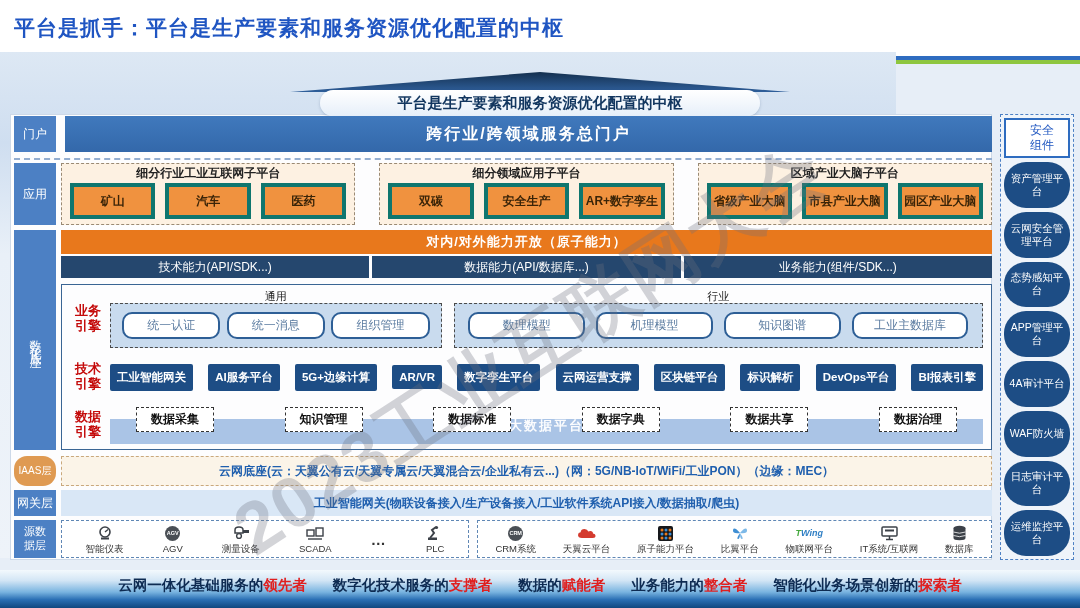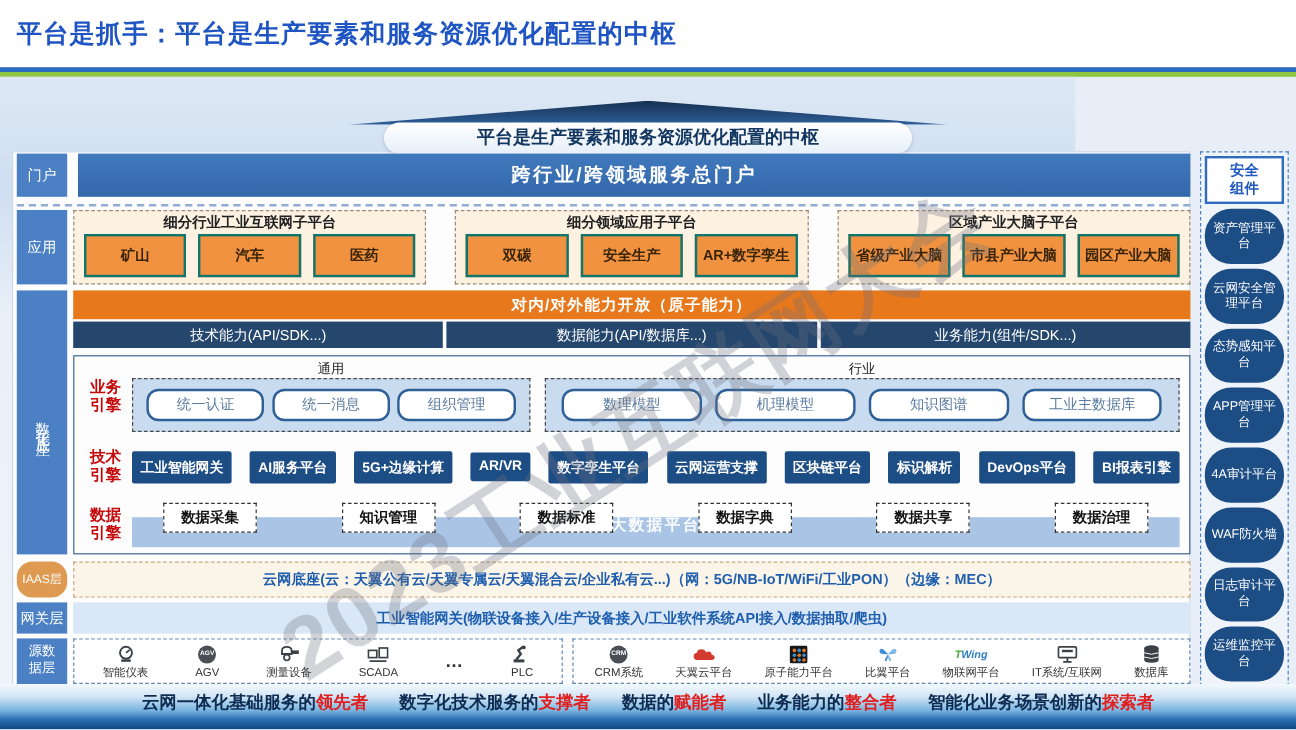--- a/index.html
+++ b/index.html
@@ -14,21 +14,21 @@
   .logo-year{font-size:26px;font-weight:bold;color:#6cc24a;letter-spacing:2px;line-height:24px;}
   .logo-venue{font-size:6px;color:#6cc24a;white-space:nowrap;}
   .logo-sep{width:2px;height:38px;background:#2057c0;}
   .logo-right{line-height:1.05;}
   .logo-name{font-size:19px;font-weight:bold;color:#2166c0;letter-spacing:5px;white-space:nowrap;}
   .logo-en{font-size:6.5px;color:#2166c0;letter-spacing:1.4px;white-space:nowrap;}
   .logo-tagline{font-size:8.5px;font-weight:bold;color:#2166c0;white-space:nowrap;margin-top:1px;}
   .rule{position:absolute;left:0;top:56px;width:1080px;height:8px;background:linear-gradient(180deg,#2e6cc0 0 55%,#8ec63f 55% 100%);}
 
   
-  .canvas{position:absolute;left:0;top:64px;width:896px;height:506px;background:linear-gradient(180deg,#dde8f4 0%,#cfdef0 18%,#e9f0f8 40%,#eef3f9 100%);}
+  .canvas{position:absolute;left:0;top:52px;width:896px;height:506px;background:linear-gradient(180deg,#dde8f4 0%,#cfdef0 18%,#e9f0f8 40%,#eef3f9 100%);}
   .panel{position:absolute;left:10px;top:62px;width:982px;height:446px;background:#fdfdfe;border:1px solid #cdd9e8;box-sizing:border-box;}
   .roof{position:absolute;left:290px;top:20px;width:500px;height:20px;background:linear-gradient(180deg,#14304f,#2f5f9b);clip-path:polygon(50% 0,100% 100%,0 100%);}
   .banner{position:absolute;left:320px;top:38px;width:440px;height:26px;background:linear-gradient(180deg,#ffffff,#e6eff9);border-radius:13px;text-align:center;line-height:26px;font-size:15px;font-weight:bold;color:#12365f;box-shadow:0 1px 3px rgba(40,70,110,.25);}
 
   
   .row{position:absolute;left:14px;width:978px;display:flex;box-sizing:border-box;}
   .lbl{width:42px;flex:0 0 42px;background:#4c80c4;color:#fff;display:flex;align-items:center;justify-content:center;font-size:12px;text-align:center;box-sizing:border-box;}
   .lbl.orange-lbl{background:#df9a52;font-size:10px;border-radius:13px;}
   .lbl.vert{writing-mode:vertical-rl;text-orientation:upright;letter-spacing:4px;font-size:12px;}
   .lbl.tiny{font-size:11px;line-height:1.25;padding:0 9px;}
@@ -36,21 +36,21 @@
   .row-portal{top:64px;height:36px;}
   .portal-bar{flex:1;margin-left:9px;background:linear-gradient(180deg,#4079bd,#3368aa);color:#fff;font-size:16px;font-weight:bold;display:flex;align-items:center;justify-content:center;letter-spacing:2px;}
   .dash-sep{position:absolute;left:14px;width:978px;border-top:2px dashed #93add0;}
   .sep1{top:106px;}
 
   .row-app{top:111px;height:62px;}
   .app-groups{flex:1;margin-left:5px;display:flex;gap:24px;border-radius:22px;}
   .app-group{flex:1;background:#fdf1e2;border:1px dashed #9a8a74;box-sizing:border-box;padding:2px 8px 5px 8px;display:flex;flex-direction:column;}
   .app-group-title{font-size:12px;font-weight:bold;color:#222;text-align:center;line-height:15px;}
   .app-items{display:flex;gap:10px;flex:1;margin-top:2px;}
-  .app-item{flex:1;background:#f0923f;border:2px solid #0f766e;color:#3a2408;font-size:12px;font-weight:bold;display:flex;align-items:center;justify-content:center;}
+  .app-item{flex:1;background:#f0923f;border:4px solid #0f766e;color:#3a2408;font-size:12px;font-weight:bold;display:flex;align-items:center;justify-content:center;}
 
   .row-digital{top:178px;height:220px;}
   .digital-content{flex:1;margin-left:5px;display:flex;flex-direction:column;}
   .open-bar{height:24px;background:#e8781c;color:#fff;font-size:13px;font-weight:bold;display:flex;align-items:center;justify-content:center;letter-spacing:1px;}
   .caps{display:flex;gap:3px;margin-top:2px;}
   .cap{flex:1;height:22px;background:#25476e;color:#fff;font-size:12px;display:flex;align-items:center;justify-content:center;}
   .engines-box{margin-top:6px;border:1px solid #3a6594;padding:5px 8px;flex:1;display:flex;flex-direction:column;box-sizing:border-box;}
   .engine-row{display:flex;align-items:stretch;}
   .engine-lbl{flex:0 0 36px;color:#c40a0a;font-weight:bold;font-size:13px;display:flex;align-items:center;justify-content:center;text-align:center;line-height:1.15;}
   .be{height:58px;}
@@ -85,21 +85,21 @@
   .src-ic{height:17px;display:flex;align-items:center;justify-content:center;}
   .src-lab{font-size:9.5px;color:#333;margin-top:2px;white-space:nowrap;}
   .agv-badge,.crm-badge{width:15px;height:15px;border-radius:50%;background:#4a4f55;color:#fff;font-size:5.5px;font-weight:bold;display:flex;align-items:center;justify-content:center;}
   .ellipsis-cell{font-size:15px;font-weight:bold;color:#333;letter-spacing:1px;}
   .twing{font-size:9px;font-weight:bold;font-style:italic;}
   .twing .t1{color:#45a93f;}
   .twing .t2{color:#2f7fc4;}
 
   
   .sidebar{position:absolute;left:1000px;top:62px;width:74px;height:446px;border:1px dashed #4d80c4;box-sizing:border-box;padding:3px;display:flex;flex-direction:column;gap:4px;background:rgba(255,255,255,.35);}
-  .sec-title{border:2px solid #2e6cc0;background:#fff;color:#2057c0;font-weight:bold;font-size:12px;text-align:center;padding:3px 14px;line-height:1.25;box-sizing:border-box;}
+  .sec-title{border:2px solid #2e6cc0;background:#fff;color:#2057c0;font-weight:normal;font-size:12px;text-align:right;padding:3px 14px;line-height:1.25;box-sizing:border-box;}
   .sec-item{flex:1;background:#1d4d85;color:#fff;font-size:10.5px;display:flex;align-items:center;justify-content:center;text-align:center;line-height:1.25;padding:1px 4px;box-sizing:border-box;border-radius:22px;}
 
   
   .ftr{position:absolute;left:0;top:570px;width:1080px;height:38px;background:linear-gradient(180deg,#f3f9fd 0%,#d2e5f5 28%,#79b4e0 58%,#2a6fb4 78%,#10477f 100%);display:flex;align-items:flex-start;justify-content:center;gap:26px;padding-top:6px;box-sizing:border-box;}
   .phrase{font-size:14.5px;font-weight:bold;white-space:nowrap;}
   .phrase .p{color:#0e2b52;font-family:Liberation Mono, monospace;}
   .phrase .h{color:#e01f1f;}
 
   .watermark{position:absolute;left:140px;top:250px;width:780px;text-align:center;font-size:72px;font-weight:bold;letter-spacing:2px;color:rgba(108,114,126,.30);transform:rotate(-33deg);pointer-events:none;z-index:40;white-space:nowrap;}
 </style>

